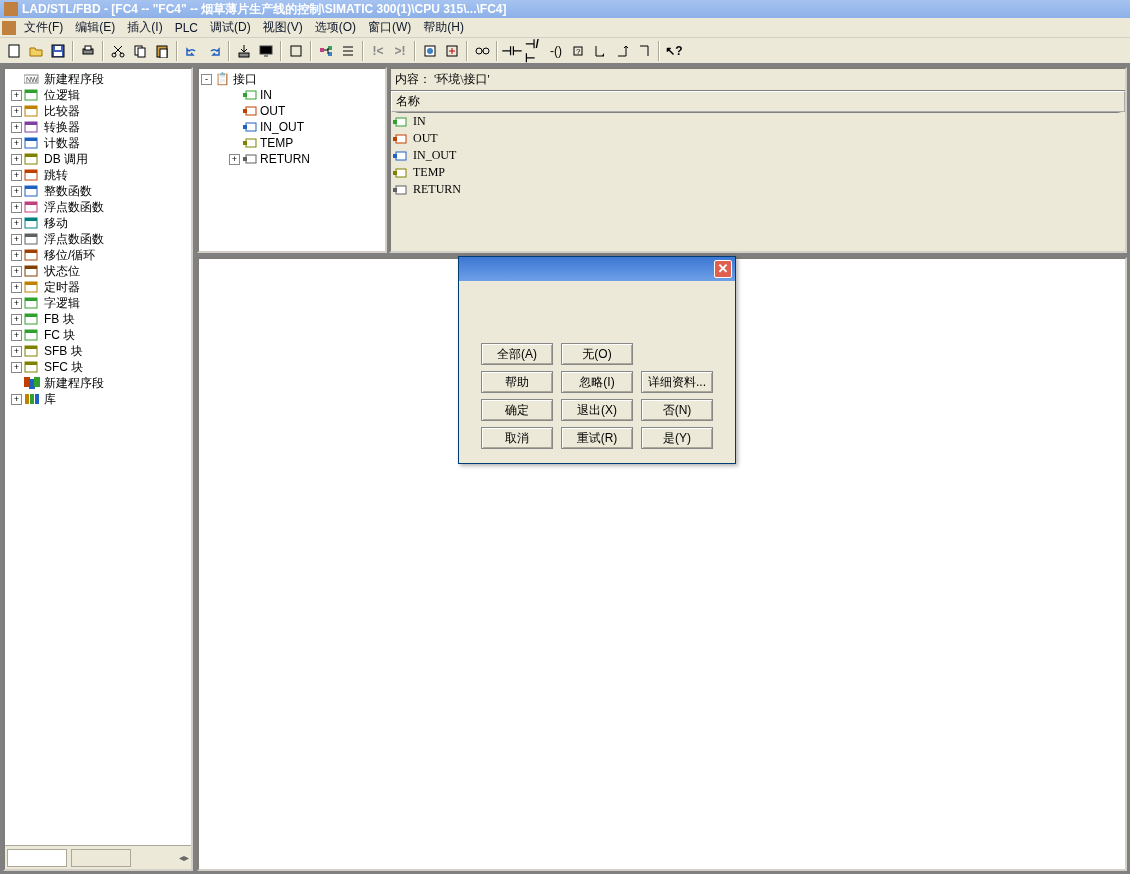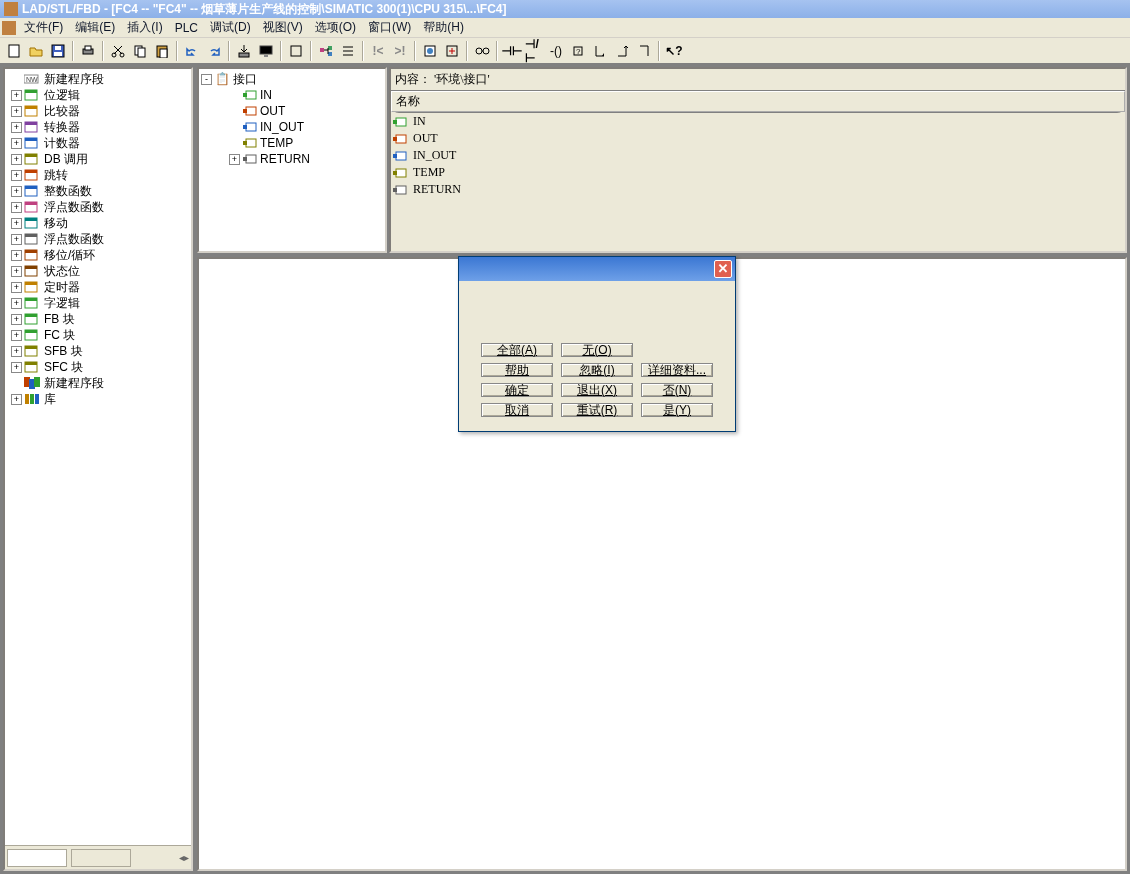--- a/index.html
+++ b/index.html
@@ -202,30 +202,29 @@
   line-height: 16px;
   font-size: 13px;
   border-radius: 2px;
 }
 .dlg-body { padding: 10px 12px 14px; }
 .dlg-spacer { height: 52px; }
 .dlg-check { display: flex; align-items: center; margin-bottom: 18px; }
 .dlg-check input { margin-right: 6px; }
 .dlg-buttons { display: grid; grid-template-columns: 72px 72px 72px; gap: 6px 8px; justify-content: center; }
 .dlg-btn {
-  height: 14px;
+  height: 22px;
   background: #ece9d8;
   border: 1px solid #888;
   box-shadow: inset 1px 1px 0 #fff, inset -1px -1px 0 #aca899;
   font-size: 12px;
   display: flex;
   align-items: center;
   justify-content: center;
   cursor: default;
-  text-decoration: underline;
 }
 .dlg-btn.hidden { visibility: hidden; }
 
 svg { display: block; }
 </style>
 </head>
 <body>
 
 <div class="titlebar">
   <span class="icon"></span>

